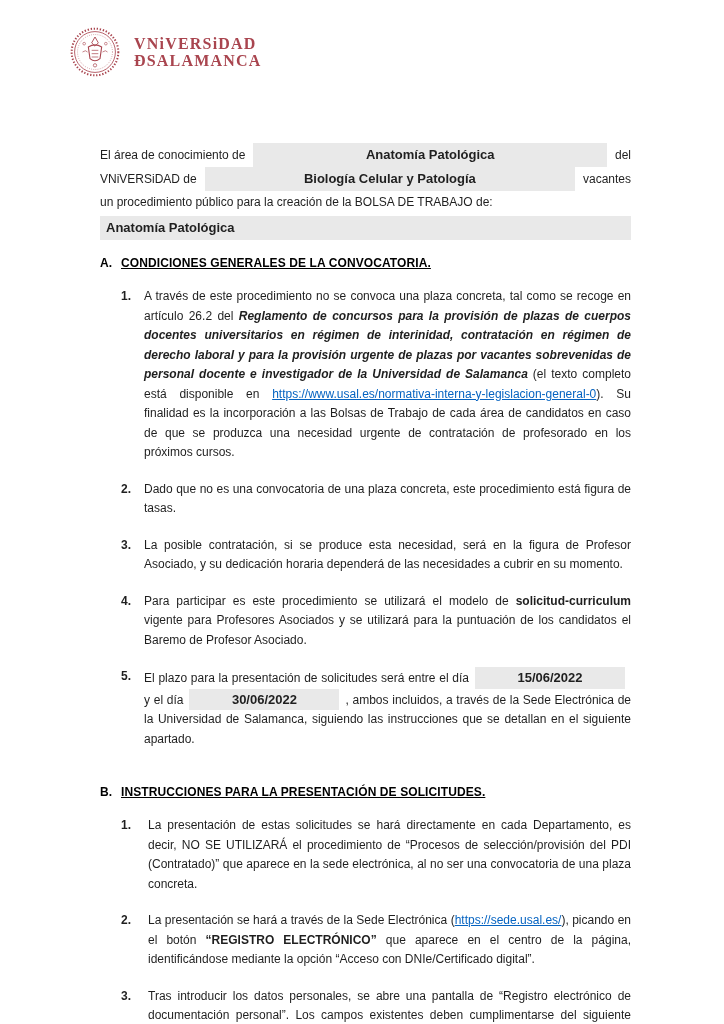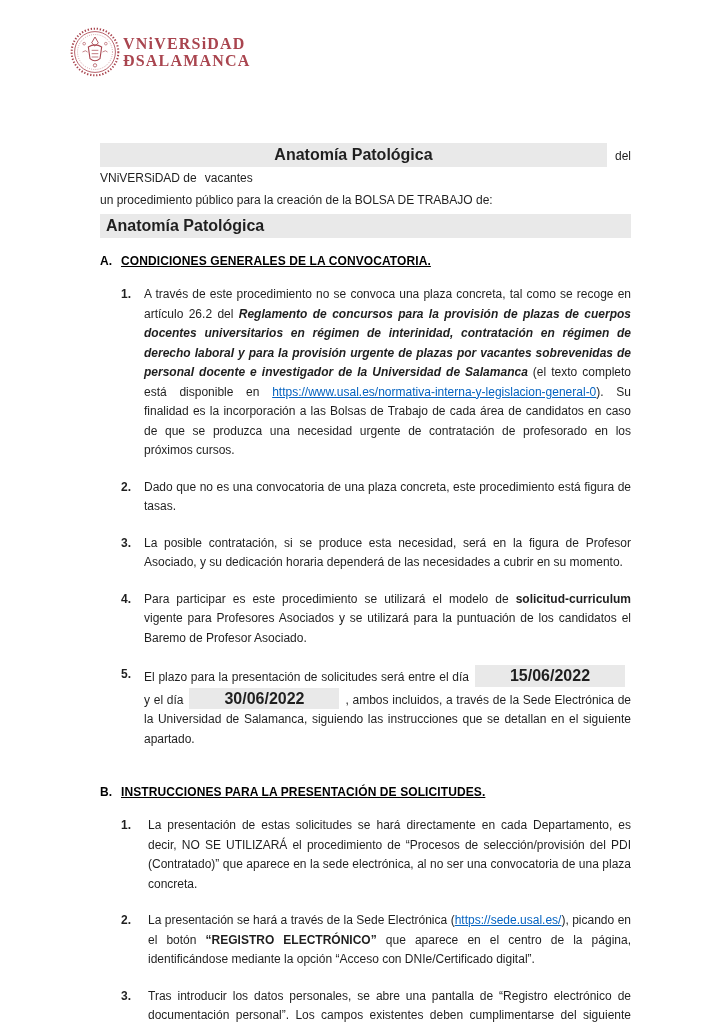--- a/index.html
+++ b/index.html
@@ -13,21 +13,21 @@
   body{
     background:#ffffff;
     font-family:"Liberation Sans",sans-serif;
     color:var(--text);
     position:relative;
     overflow:hidden;
   }
   
   .logo{
     position:absolute;top:27px;left:70px;
-    display:flex;align-items:center;gap:3px;
+    display:flex;align-items:center;gap:14px;
   }
   .seal{width:50px;height:50px;color:var(--brand-red);}
   .logo-text{
     font-family:"Liberation Serif",serif;
     font-weight:bold;
     color:var(--brand-red);
     font-size:16px;
     line-height:17px;
     letter-spacing:1.2px;
     white-space:nowrap;
@@ -43,21 +43,21 @@
     font-size:16.5px;
     font-weight:bold;
     letter-spacing:.2px;
     color:#000;
   }
   .intro{margin-top:40px;font-size:12px;line-height:22px;}
   .iline{display:flex;align-items:baseline;gap:8px;}
   .field{
     background:var(--field-gray);
     font-weight:bold;
-    font-size:16px;
+    font-size:13px;
     padding:1px 6px;
     min-height:17px;
   }
   .field.center{text-align:center;}
   .grow{flex:1;}
   .fullfield{
     display:block;
     margin-top:3px;
     text-align:left;
   }
@@ -113,25 +113,27 @@
     <div>VNiVERSiDAD</div>
     <div>ÐSALAMANCA</div>
   </div>
 </div>
 
 <div class="doc">
 
 
   <div class="intro">
     <div class="iline">
+      <span>El área de conocimiento de</span>
       <span class="field center grow">Anatomía Patológica</span>
       <span>del</span>
     </div>
     <div class="iline">
       <span>VNiVERSiDAD de</span>
+      <span class="field center grow">Biología Celular y Patología</span>
       <span>vacantes</span>
     </div>
     <div>un procedimiento público para la creación de la BOLSA DE TRABAJO de:</div>
     <div class="field fullfield">Anatomía Patológica</div>
   </div>
 
   <div class="sec-heading">
     <span class="sec-num">A.</span>
     <span class="sec-label">CONDICIONES GENERALES DE LA CONVOCATORIA.</span>
   </div>

